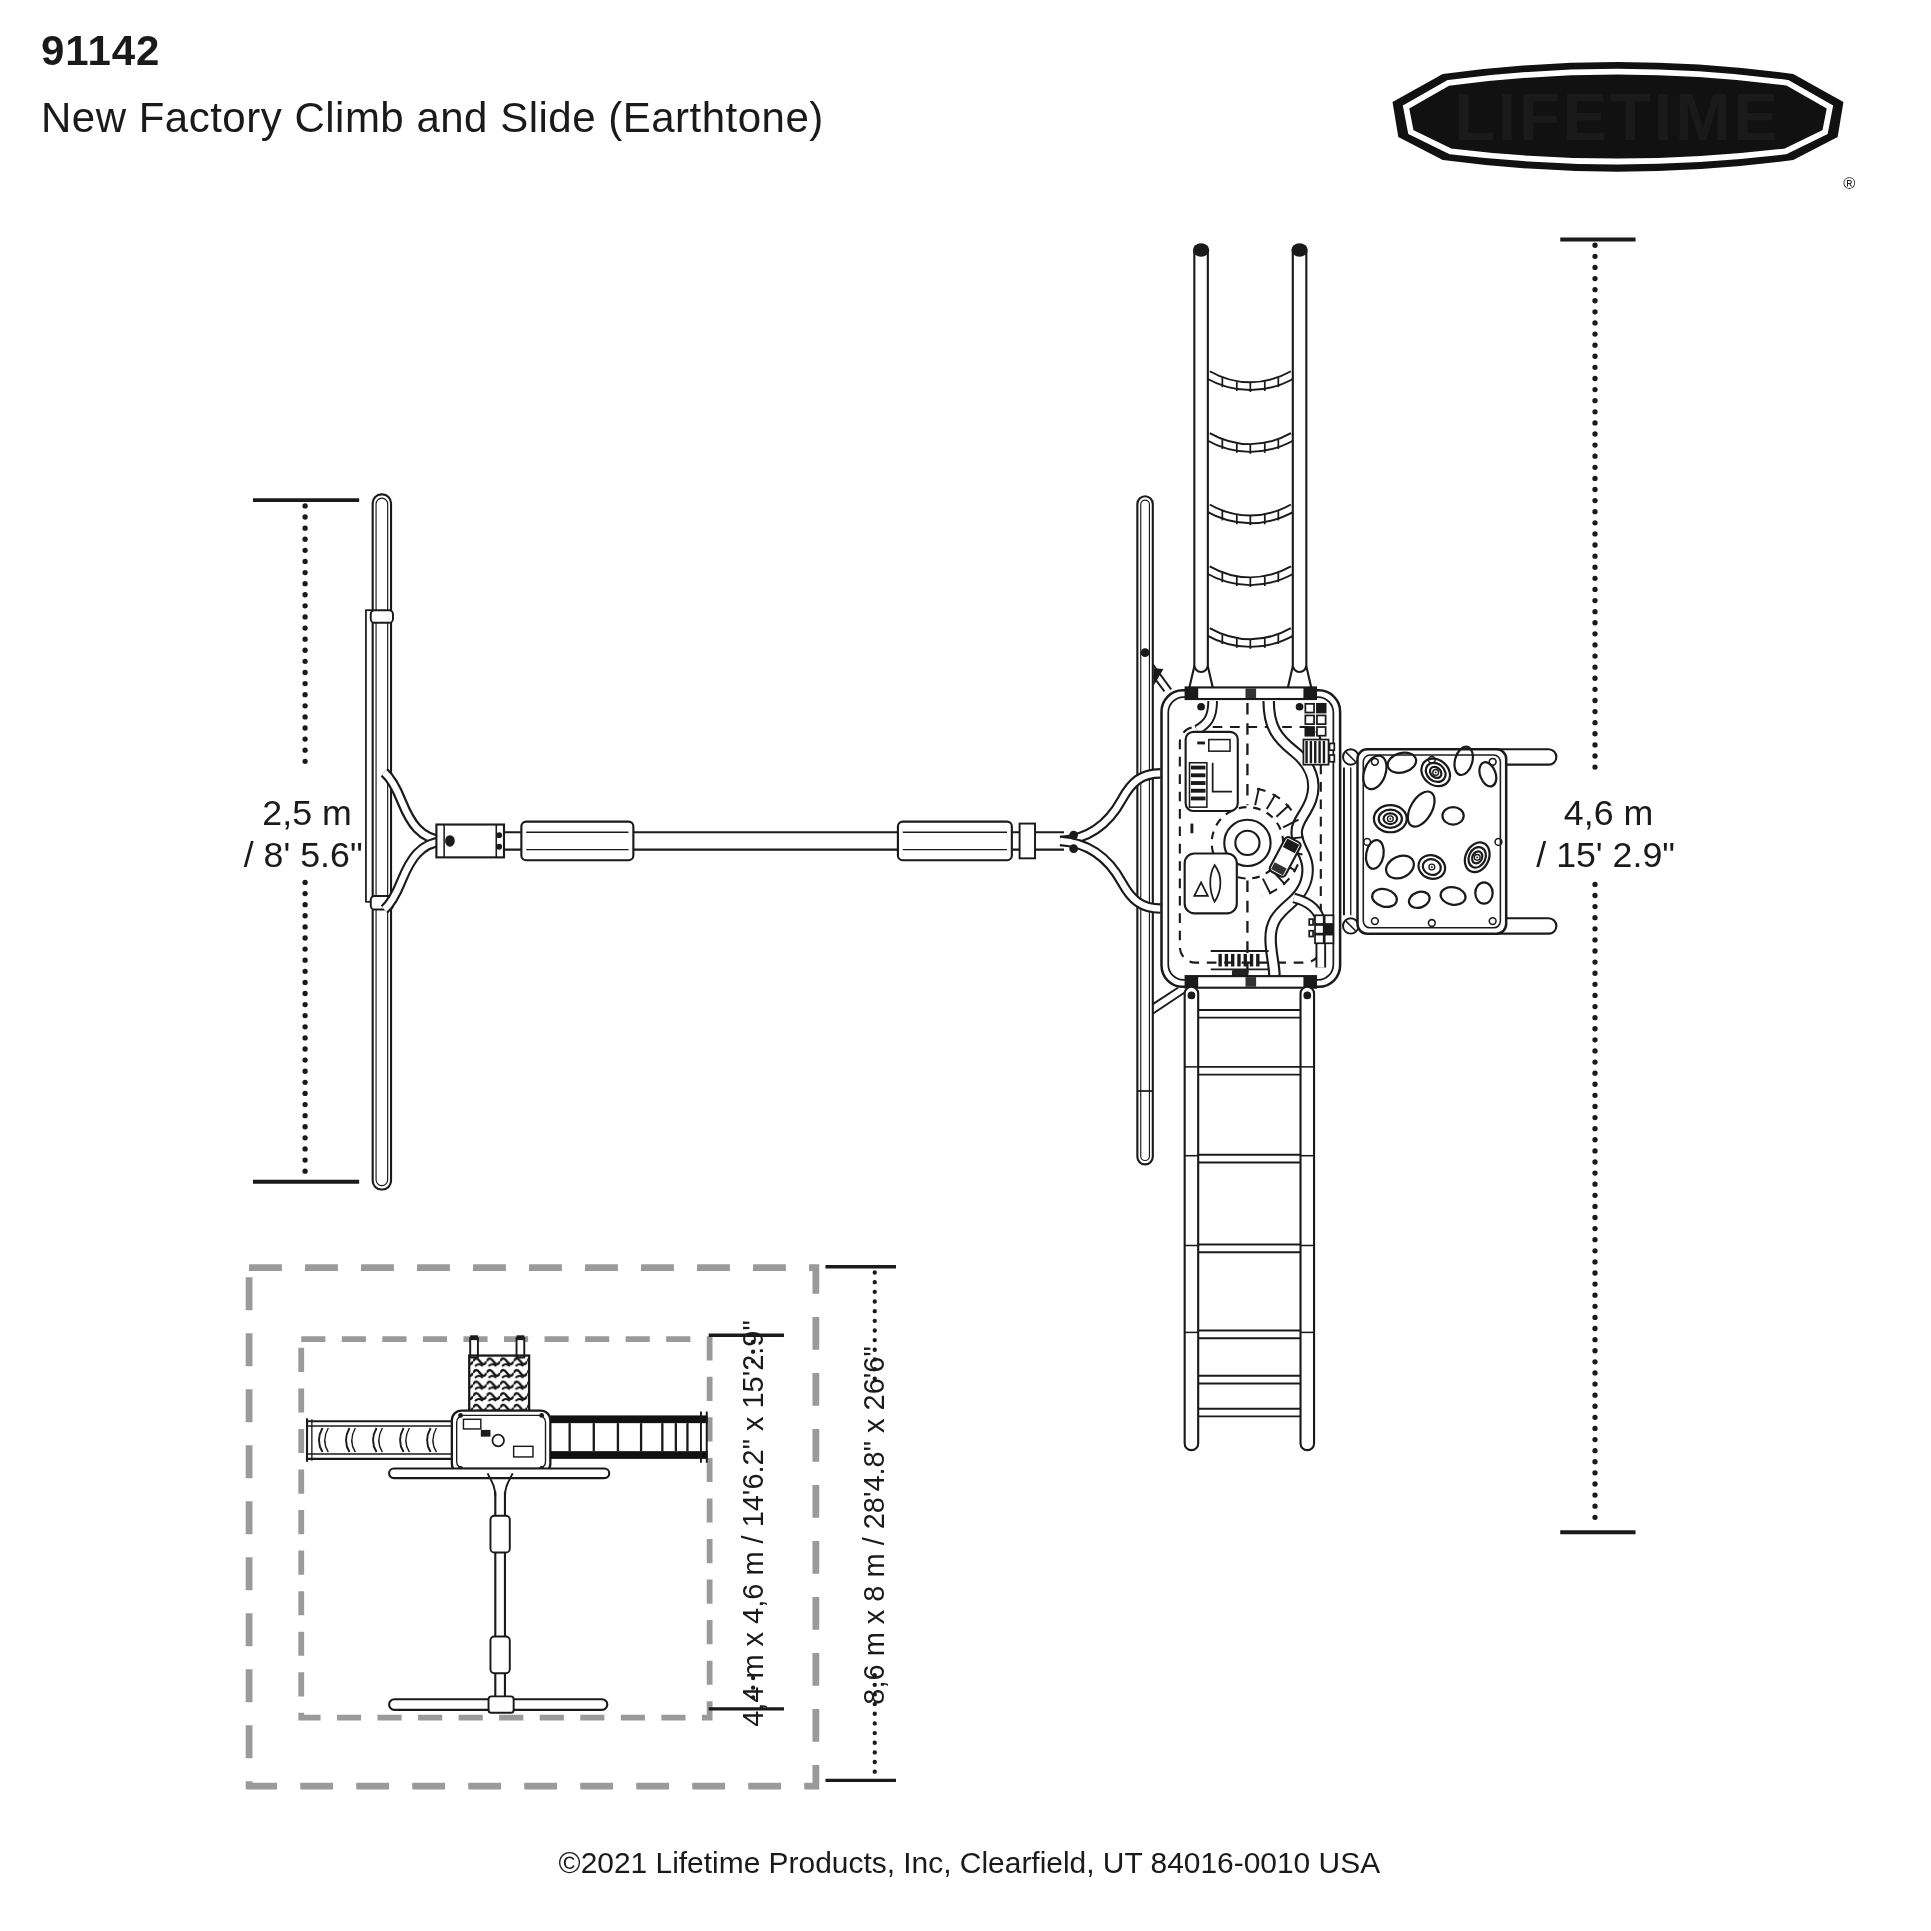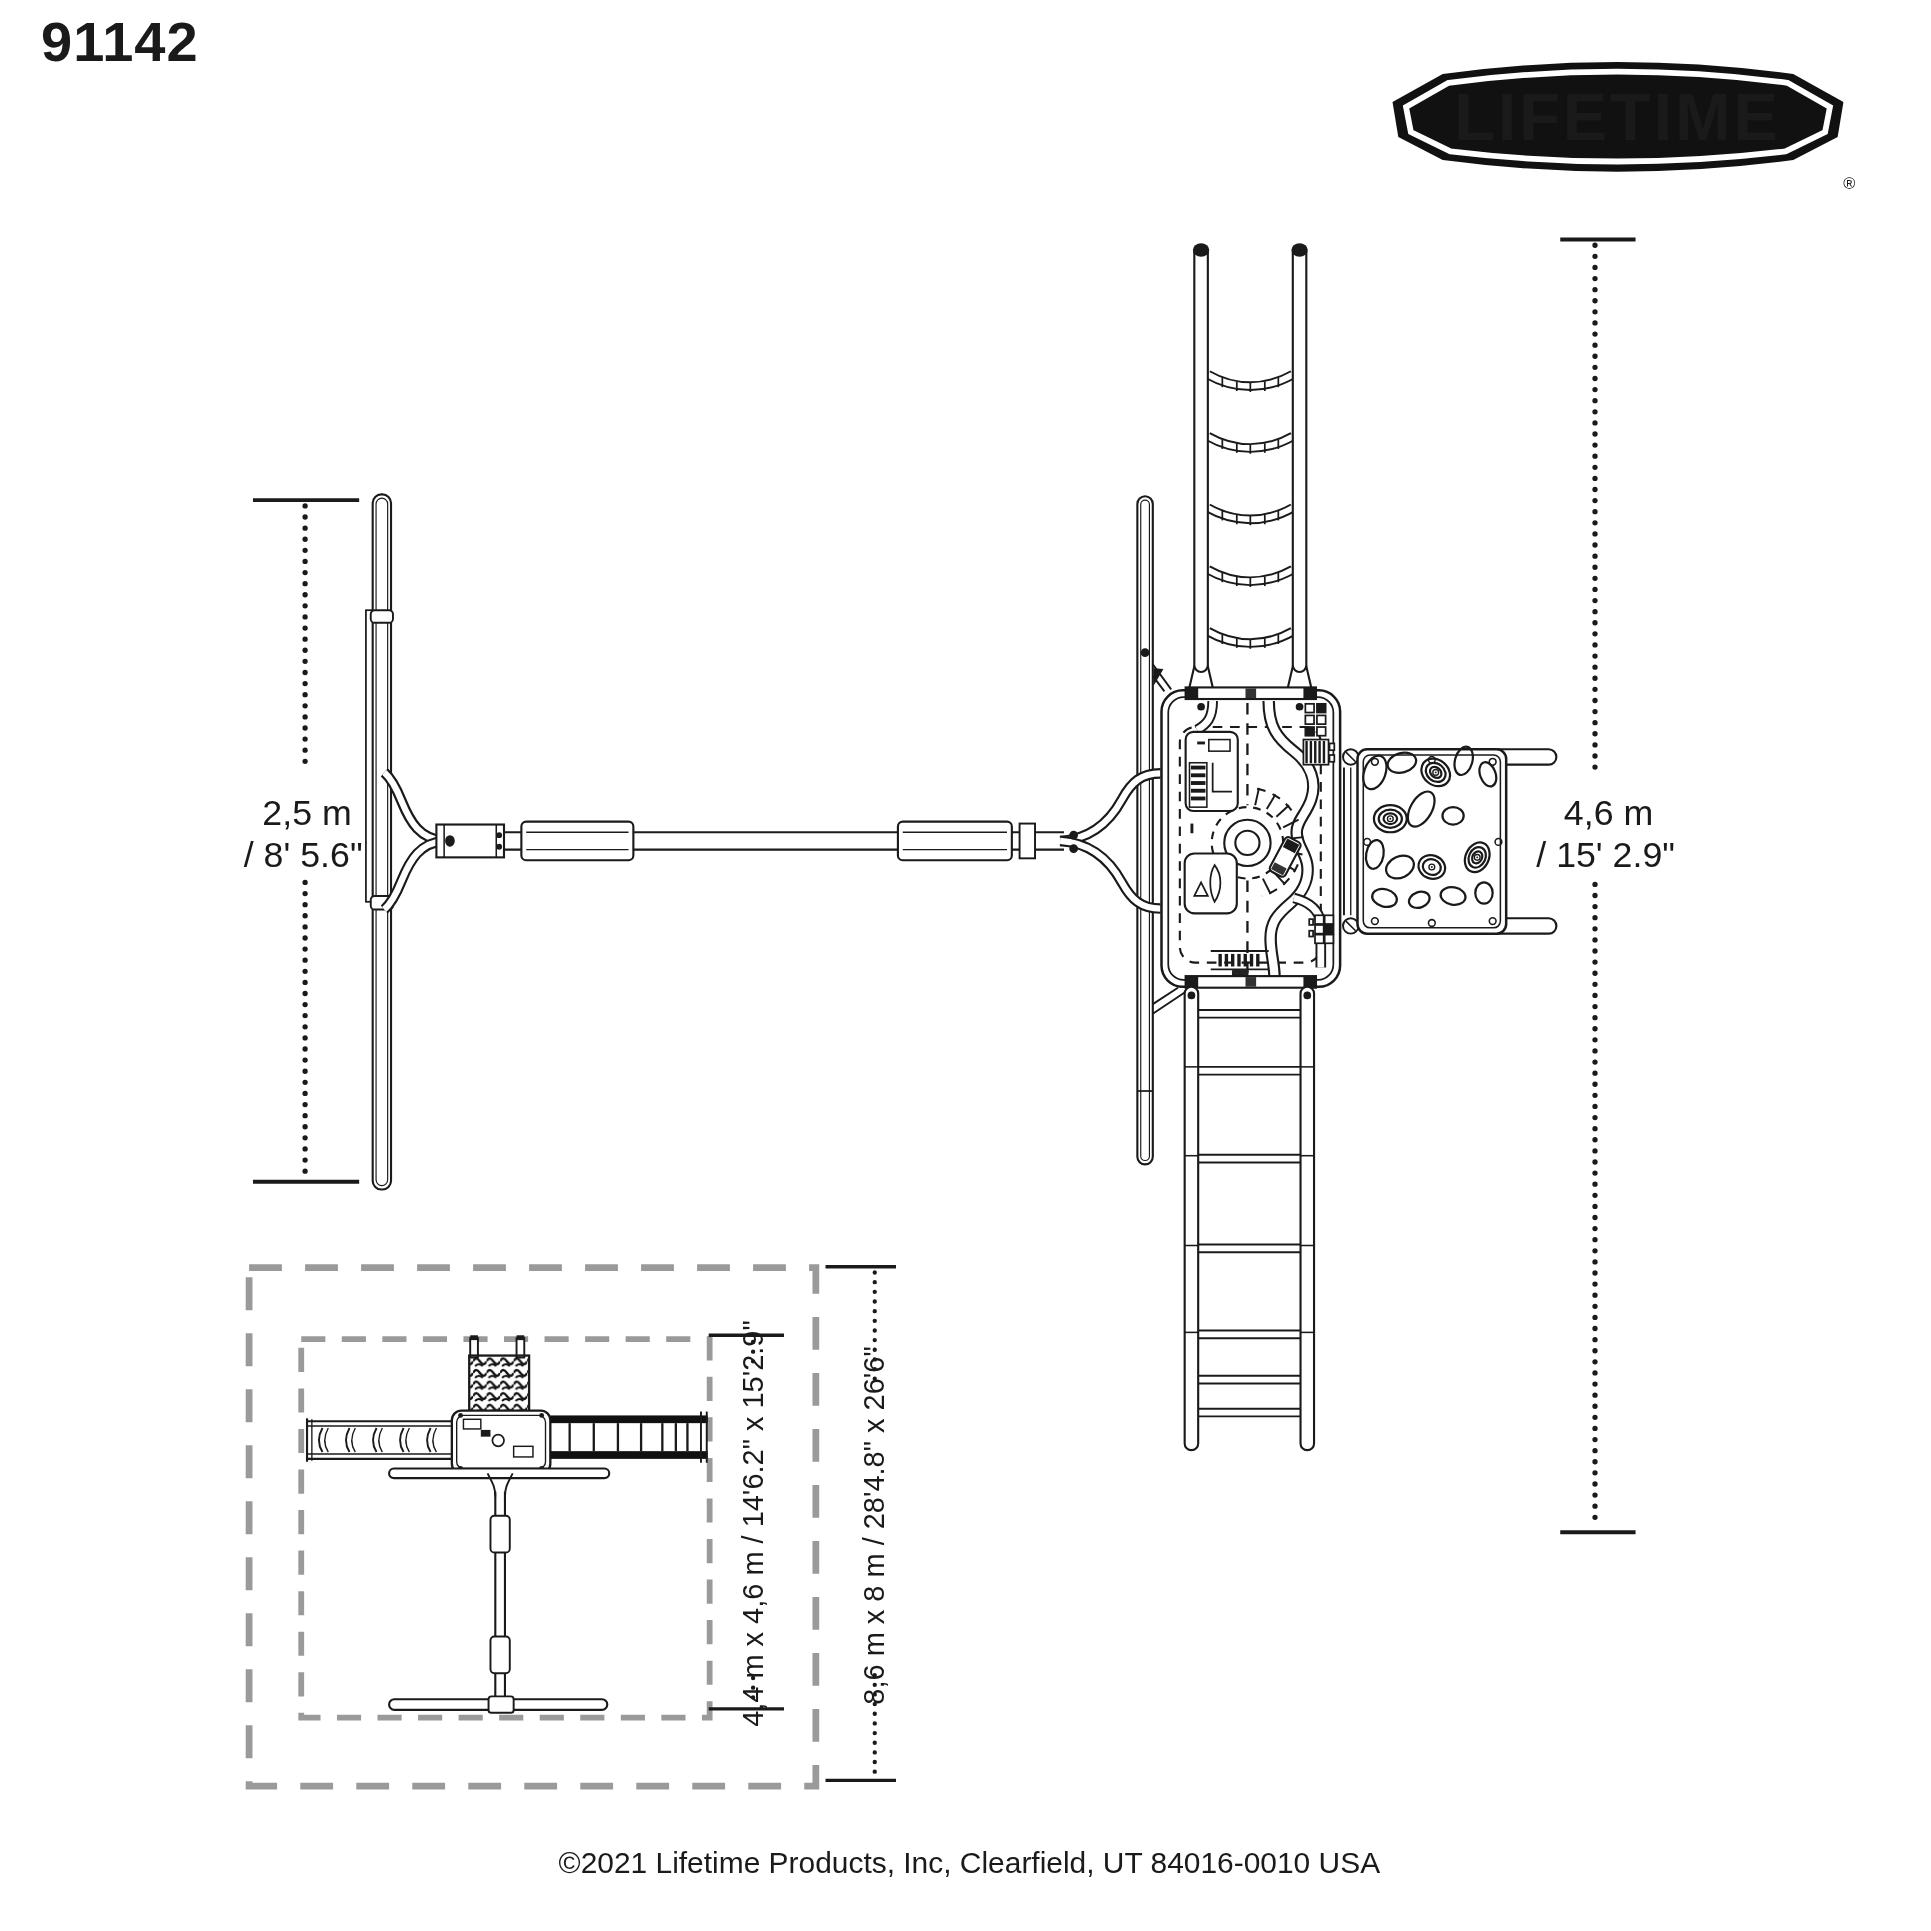--- a/index.html
+++ b/index.html
@@ -1,32 +1,33 @@
 <!DOCTYPE html>
 <html><head>
 <meta charset="utf-8">
 <style>
   html,body{margin:0;padding:0;background:#fff;}
   .page{position:relative;width:1931px;height:1931px;background:#fff;overflow:hidden;
         font-family:"Liberation Sans", sans-serif;color:#1a1a1a;}
-  .part-number{position:absolute;left:41px;top:9px;font-size:56px;font-weight:700;letter-spacing:1px;}
+  .part-number{position:absolute;left:41px;top:27px;font-size:42px;font-weight:700;letter-spacing:1px;}
   .product-name{position:absolute;left:41px;top:94px;font-size:42px;font-weight:400;letter-spacing:0.5px;}
   .logo{position:absolute;left:1379px;top:48px;width:477px;height:143px;}
   .diagram{position:absolute;left:0;top:0;width:1931px;height:1931px;}
   svg text{font-family:"Liberation Sans", sans-serif;fill:#1a1a1a;}
   .dimlabel{font-size:37px;}
   .insetlabel{font-size:30px;}
   .copyright{font-size:31px;}
 </style>
 </head>
 <body>
 
 <div class="page">
 
   <div class="part-number">91142</div>
+  <div class="product-name">New Factory Climb and Slide (Earthtone)</div>
 
   <svg class="logo" viewBox="0 0 494 148">
     <path d="M 14,56 L 66,27 Q 247,2 429,27 L 481,56 L 475,92 L 429,116 Q 247,140 66,116 L 20,92 Z" fill="#111111" stroke="none"></path>
     <path d="M 28,61 L 72,36 Q 247,13 423,36 L 467,61 L 462,87 L 421,107 Q 247,128 74,107 L 33,87 Z" fill="none" stroke="#ffffff" stroke-width="6"></path>
     <text x="247" y="95" text-anchor="middle" font-size="69" font-weight="700" letter-spacing="3" fill="#ffffff">LIFETIME</text>
     <text x="487" y="146" text-anchor="middle" font-size="17" fill="#333">®</text>
   </svg>
 
   <svg class="diagram" viewBox="0 0 2000 2000">
     <defs>

